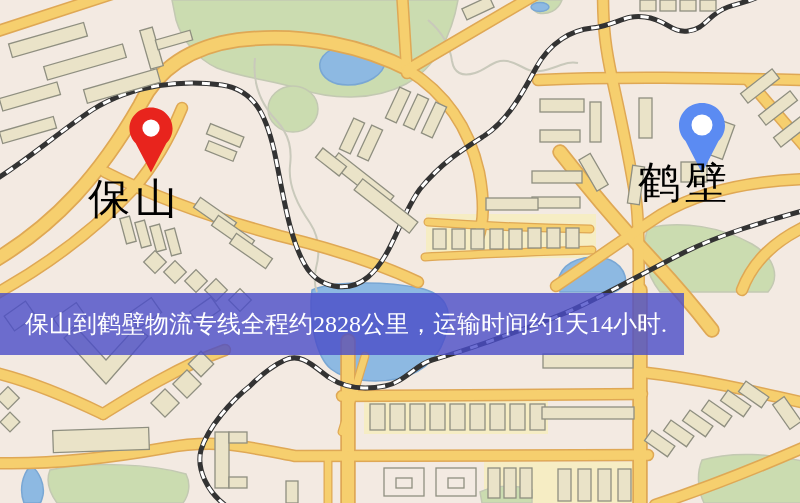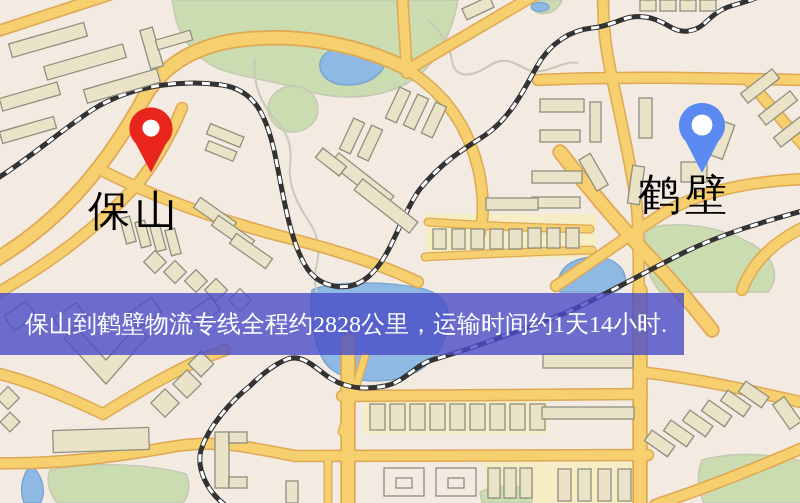--- a/index.html
+++ b/index.html
@@ -19,21 +19,21 @@
   .c-med{stroke-width:12.5}.f-med{stroke-width:9.5}
   .c-min{stroke-width:9}.f-min{stroke-width:6.5}
   .rail-base{fill:none;stroke:var(--railway,#333);stroke-width:5;}
   .rail-dash{fill:none;stroke:#ffffff;stroke-width:3;stroke-dasharray:8 9;}
   .bld{fill:var(--building,#eae3c8);stroke:var(--building-outline,#8f8f80);stroke-width:1.3;}
   .bld-o{fill:none;stroke:var(--building-outline,#8f8f80);stroke-width:1.3;}
 
   
   .marker{position:absolute;}
   .marker-label{position:absolute;font-size:42px;line-height:1;letter-spacing:5px;
-                font-weight:400;white-space:nowrap;margin-top:12px;}
+                font-weight:400;white-space:nowrap;}
 
   
   .banner{position:absolute;left:0;top:293px;width:684px;height:62px;}
   .banner::before{content:"";position:absolute;inset:0;
                   background:var(--banner-bg,#4a4cc8);opacity:.8;}
   .banner-text{position:relative;display:block;padding:0 0 0 25px;
                line-height:62px;font-size:24px;color:var(--banner-text,#fff);
                white-space:nowrap;}
 </style>
 </head>

